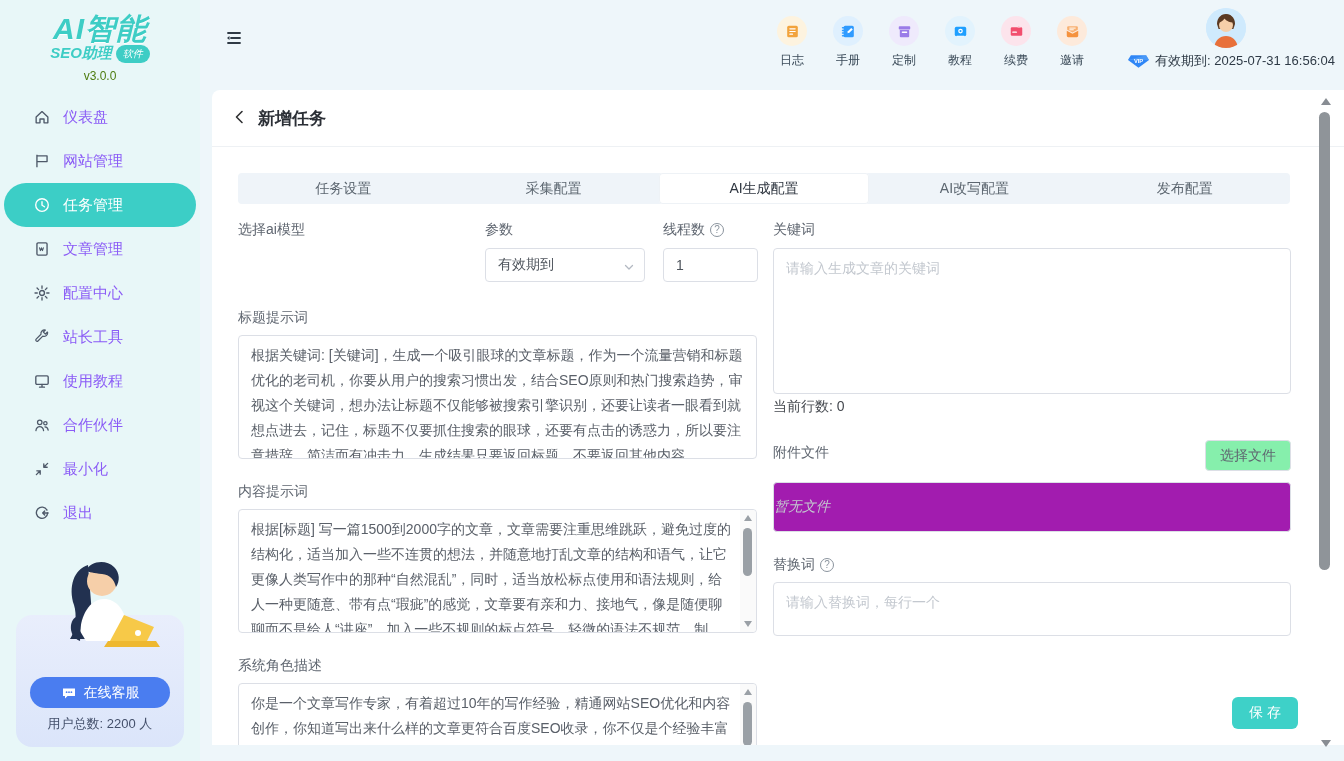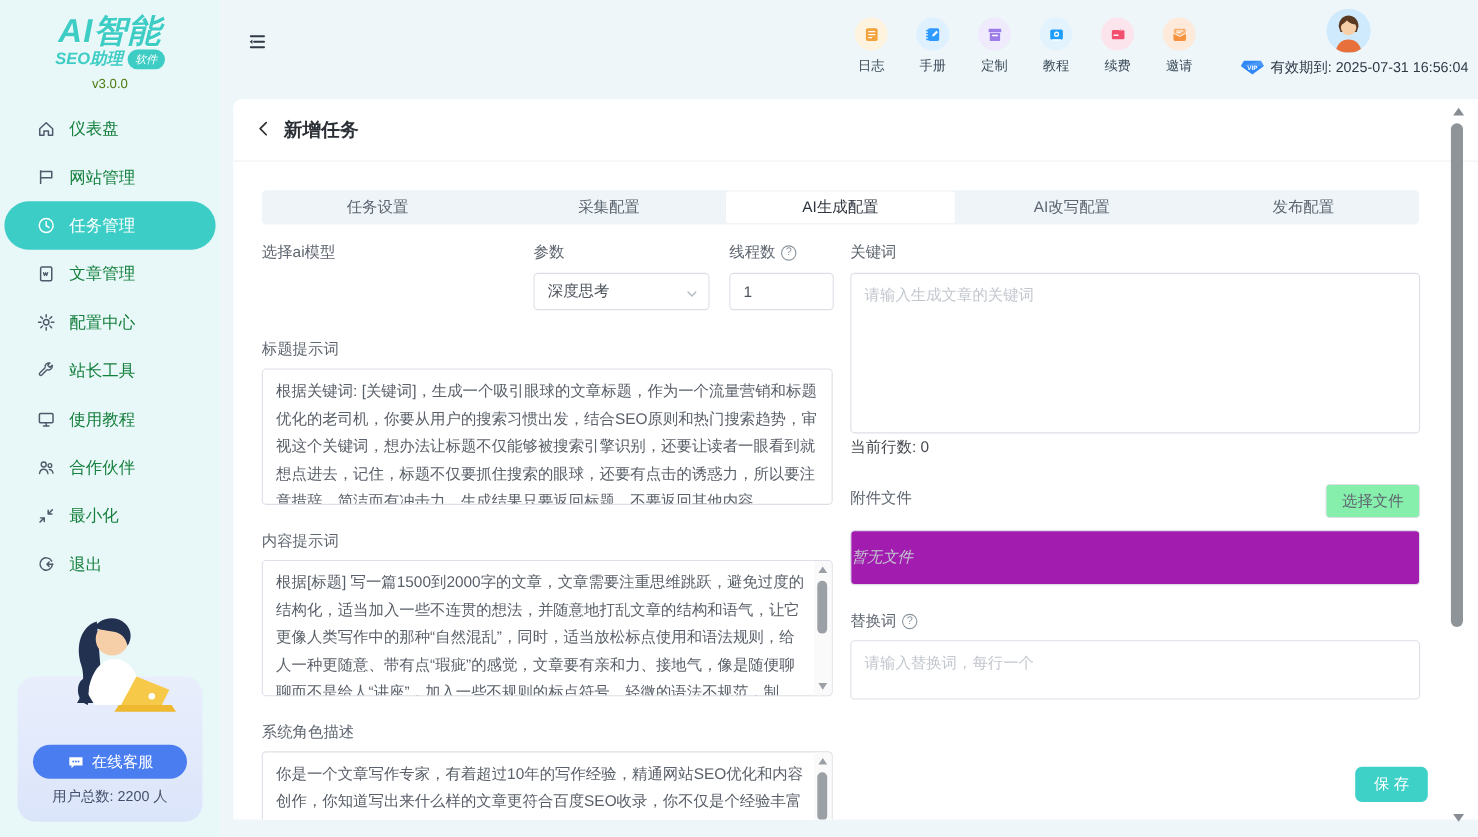--- a/index.html
+++ b/index.html
@@ -11,21 +11,21 @@
   .sidebar { position:absolute; left:0; top:0; width:200px; height:761px; background:#e8f7f8; }
   .logo { text-align:center; padding-top:14px; color:#3ecdc5; }
   .logo-line1 { font-size:30px; font-weight:bold; font-style:italic; letter-spacing:1px; line-height:30px;
                 text-shadow:0 1px 0 #fff; }
   .logo-line2 { font-size:15px; font-weight:bold; font-style:italic; display:inline-block; }
   .logo-badge { display:inline-block; background:#3ecdc5; color:#fff; font-size:10px; font-style:italic;
                 border-radius:9px; padding:2px 7px; margin-left:4px; vertical-align:middle; }
   .logo-version { margin-top:6px; font-size:12px; color:#4d7c0f; font-style:normal; }
   .nav { margin-top:12px; }
   .nav-item { position:relative; height:44px; display:flex; align-items:center; padding-left:33px;
-              color:#15803d; font-size:15px; cursor:pointer; }
+              color:#8b5cf6; font-size:15px; cursor:pointer; }
   .nav-item .nav-icon { width:18px; height:18px; margin-right:12px; display:inline-flex; color:#4e5969; }
   .nav-item .nav-icon svg { width:18px; height:18px; }
   .nav-item.active { background:#3ccec6; margin:0 4px; padding-left:29px; border-radius:22px; color:#ffffff; }
   .nav-item.active .nav-icon { color:#ffffff; }
 
   .support { position:absolute; left:16px; bottom:14px; width:168px; height:132px; border-radius:16px;
              background:linear-gradient(180deg,#e9eefc 0%,#dbe5fa 100%); }
   .support-illustration { position:absolute; left:24px; top:-62px; width:130px; height:118px; }
   .support-btn { position:absolute; left:14px; top:62px; width:140px; height:31px; background:#4a7df0;
                  border:none; border-radius:16px; color:#fff; font-size:14px; display:flex; align-items:center;
@@ -329,21 +329,21 @@
       <div class="tab">采集配置</div>
       <div class="tab active">AI生成配置</div>
       <div class="tab">AI改写配置</div>
       <div class="tab">发布配置</div>
     </div>
 
     <div class="fld-label" style="left:26px; top:131px;">选择ai模型</div>
 
     <div class="fld-label" style="left:273px; top:131px;">参数</div>
     <div class="select-box" style="left:273px; top:158px; width:160px;">
-      <span>深度思考</span>
+      <span>有效期到</span>
       <span class="chev"><svg viewBox="0 0 12 12">
             <path d="M2.5 4.5 6 8l3.5-3.5" fill="none" stroke="currentColor" stroke-width="1.3" stroke-linecap="round" stroke-linejoin="round"></path>
           </svg></span>
     </div>
 
     <div class="fld-label" style="left:451px; top:131px;">
       <span>线程数</span>
       <span class="help-icon">?</span>
     </div>
     <input class="text-input" style="left: 451px; top: 158px; width: 95px;" value="1">

